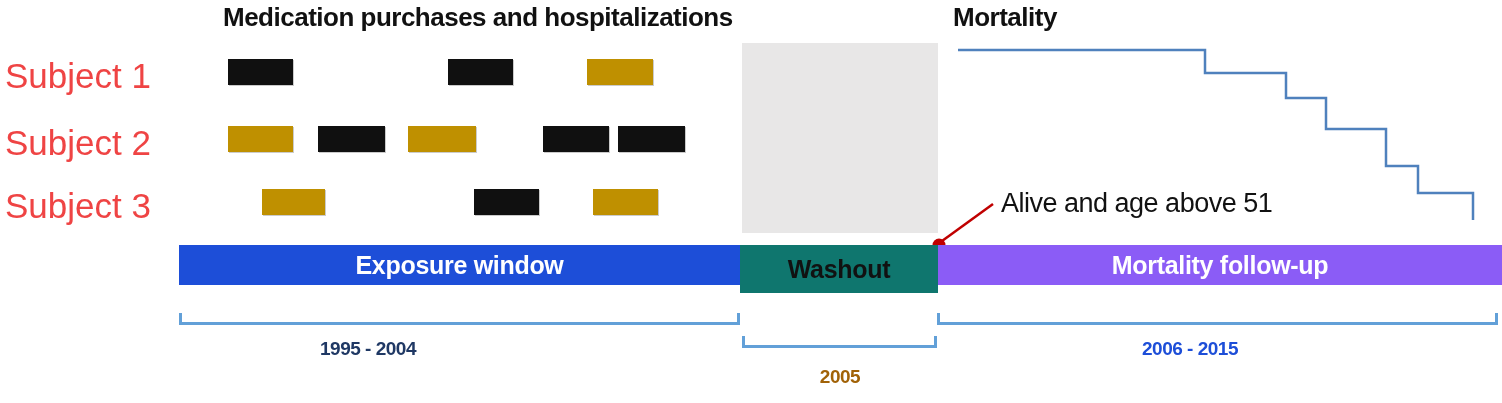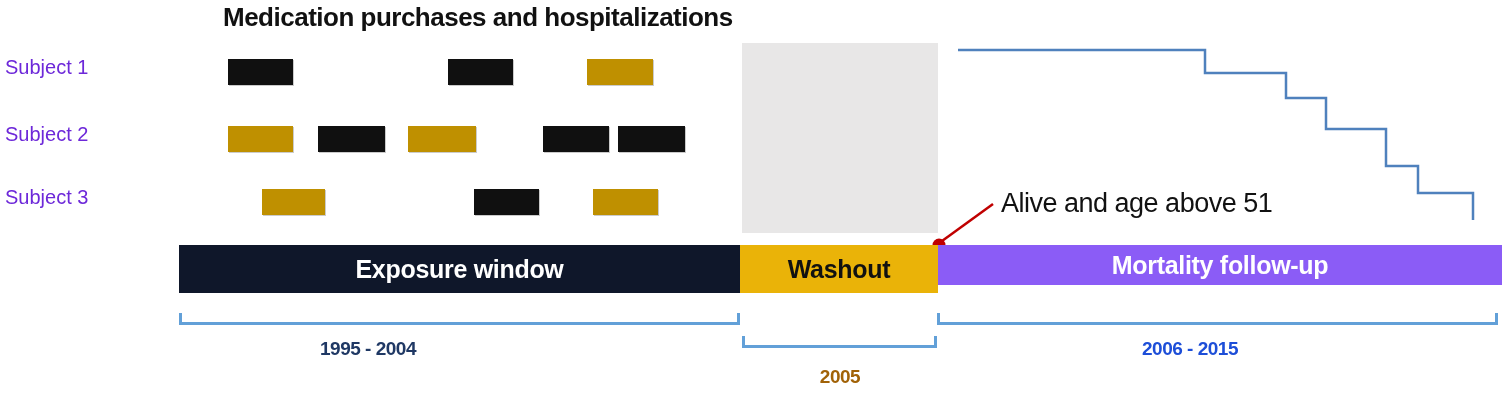--- a/index.html
+++ b/index.html
@@ -7,21 +7,21 @@
     position:relative; width:1502px; height:403px; background:#ffffff;
     font-family:"Liberation Sans", sans-serif; overflow:hidden;
   }
   .title{
     position:absolute; font-weight:bold; font-size:26px; color:#111111;
     white-space:nowrap; letter-spacing:-0.5px;
   }
   .title-left{ left:185px; top:2px;margin-left:38px; }
   .title-right{ left:953px; top:2px; }
   .subject-label{
-    position:absolute; left:5px; font-size:20px; color:#6d28d9; white-space:nowrap;
+    position:absolute; left:5px; font-size:35px; color:#ef4444; white-space:nowrap;
   }
   .event-bar{
     position:absolute; box-shadow:1px 1px 0 rgba(160,160,160,.55);
   }
   .washout-box{ position:absolute; }
   .tl-seg{
     position:absolute; display:flex; align-items:center; justify-content:center;
   }
   .tl-seg span{
     font-weight:bold; font-size:25px; white-space:nowrap; letter-spacing:-0.3px;
@@ -37,20 +37,21 @@
   }
   svg.overlay{ position:absolute; left:0; top:0; pointer-events:none; }
 </style>
 </head>
 <body>
 
 <div class="canvas">
 
   <div class="title title-left">Medication purchases and hospitalizations</div>
 
+  <div class="title title-right">Mortality</div>
 
   <div id="subjects">
       <div class="subject-label" style="top: 56px;">Subject 1</div>
       <div class="event-bar" style="left: 228px; top: 59px; width: 65px; height: 26px; background: rgb(16, 16, 16);"></div>
       <div class="event-bar" style="left: 448px; top: 59px; width: 65px; height: 26px; background: rgb(16, 16, 16);"></div>
       <div class="event-bar" style="left: 587px; top: 59px; width: 66px; height: 26px; background: rgb(191, 144, 0);"></div>
       <div class="subject-label" style="top: 123px;">Subject 2</div>
       <div class="event-bar" style="left: 228px; top: 126px; width: 65px; height: 26px; background: rgb(191, 144, 0);"></div>
       <div class="event-bar" style="left: 318px; top: 126px; width: 67px; height: 26px; background: rgb(16, 16, 16);"></div>
       <div class="event-bar" style="left: 408px; top: 126px; width: 68px; height: 26px; background: rgb(191, 144, 0);"></div>
@@ -66,24 +67,24 @@
 
   <svg id="overlay" class="overlay" width="1502" height="403">
       <polyline points="958,50 1205,50 1205,73 1286,73 1286,98 1326,98 1326,129 1386,129 1386,166 1418,166 1418,193 1473,193 1473,220" fill="none" stroke="#4f81bd" stroke-width="2.5"></polyline>
       <line x1="942" y1="241" x2="993" y2="204" stroke="#c00000" stroke-width="2.5"></line>
       <circle cx="939" cy="245" r="6.5" fill="#c00000"></circle>
     </svg>
 
   <div class="annotation-text">Alive and age above 51</div>
 
   <div id="timeline">
-      <div class="tl-seg" style="left: 179px; top: 245px; width: 561px; height: 48px; background: #0f172a;">
+      <div class="tl-seg" style="left: 179px; top: 245px; width: 561px; height: 40px; background: #1d4ed8;">
         <span style="color: rgb(255, 255, 255);">Exposure window</span>
       </div>
-      <div class="tl-seg" style="left: 740px; top: 245px; width: 198px; height: 48px; background: #eab308;">
+      <div class="tl-seg" style="left: 740px; top: 245px; width: 198px; height: 48px; background: #0f766e;">
         <span style="color: rgb(17, 17, 17);">Washout</span>
       </div>
       <div class="tl-seg" style="left: 938px; top: 245px; width: 564px; height: 40px; background: #8b5cf6;">
         <span style="color: rgb(255, 255, 255);">Mortality follow-up</span>
       </div>
     </div>
 
   <div id="brackets">
       <div class="bracket" style="left: 179px; top: 313px; width: 555px; height: 9px; border-width: 0px 3px 3px; border-color: rgb(98, 160, 216);"></div>
       <div class="year-label" style="left: 248px; top: 338px; color: rgb(31, 56, 100);">1995 - 2004</div>

